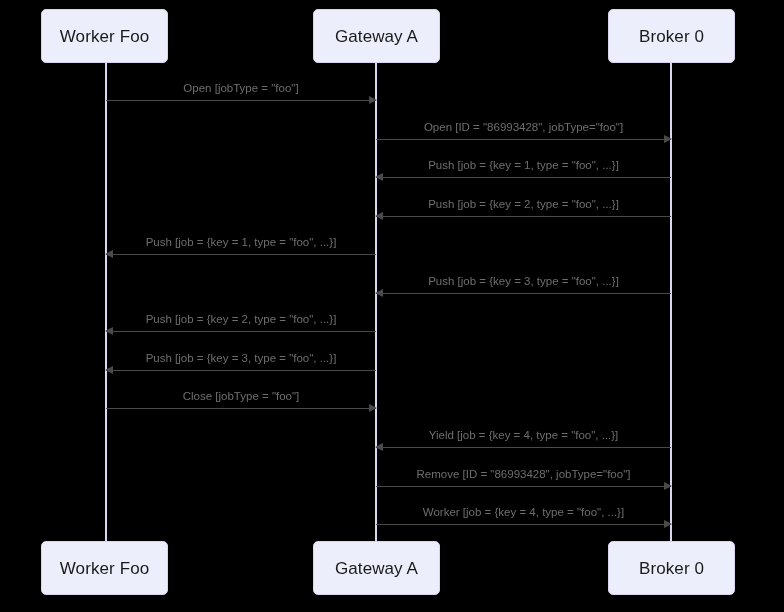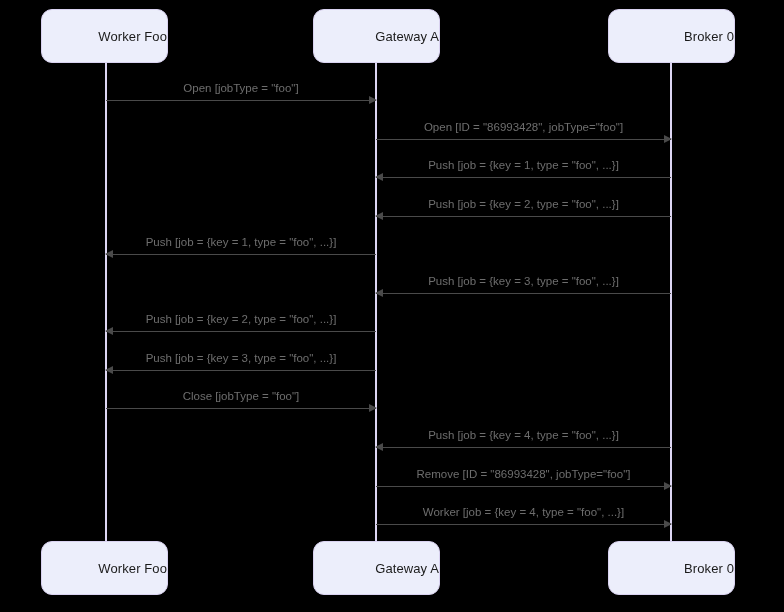--- a/index.html
+++ b/index.html
@@ -15,26 +15,26 @@
     font-family: "Liberation Sans", sans-serif;
     overflow: hidden;
   }
 
   
   .participant-box {
     position: absolute;
     box-sizing: border-box;
     background: #eceefb;
     border: 1px solid #d9d2f0;
-    border-radius: 11px;
+    border-radius: 5px;
     display: flex;
     align-items: center;
-    justify-content: flex-end;
+    justify-content: center;
     color: #1a1a1a;
-    font-size: 13px;
+    font-size: 17px;
     line-height: 1;
     letter-spacing: 0.1px;
   }
 
   
   .lifeline {
     position: absolute;
     width: 2px;
     background: #ddd6f3;
   }
@@ -153,21 +153,21 @@
         <div class="msg-label">Push [job = {key = 3, type = "foo", ...}]</div>
       </div>
       <div class="message" style="left: 106px; top: 408px; width: 270px;">
         <div class="msg-line"></div>
         <div class="msg-head to-right"></div>
         <div class="msg-label">Close [jobType = "foo"]</div>
       </div>
       <div class="message" style="left: 376px; top: 447px; width: 295px;">
         <div class="msg-line"></div>
         <div class="msg-head to-left"></div>
-        <div class="msg-label">Push [job = {key = 4, type = "foo", ...}]</div>
+        <div class="msg-label">Yield [job = {key = 4, type = "foo", ...}]</div>
       </div>
       <div class="message" style="left: 376px; top: 486px; width: 295px;">
         <div class="msg-line"></div>
         <div class="msg-head to-right"></div>
         <div class="msg-label">Remove [ID = "86993428", jobType="foo"]</div>
       </div>
       <div class="message" style="left: 376px; top: 524px; width: 295px;">
         <div class="msg-line"></div>
         <div class="msg-head to-right"></div>
         <div class="msg-label">Worker [job = {key = 4, type = "foo", ...}]</div>

